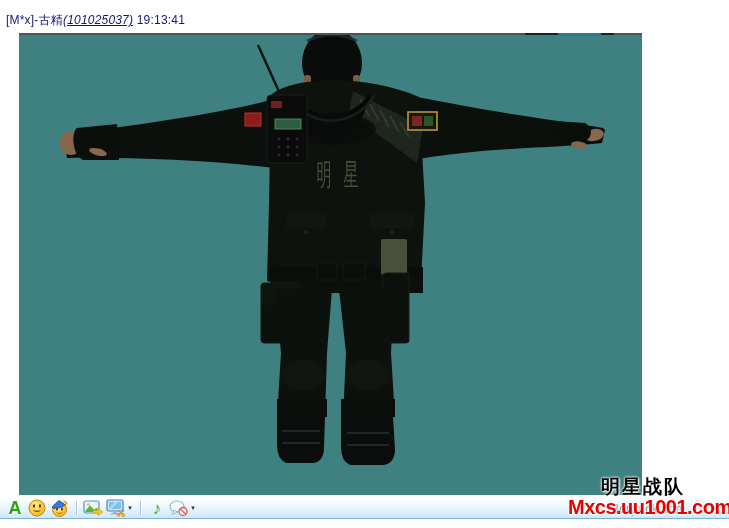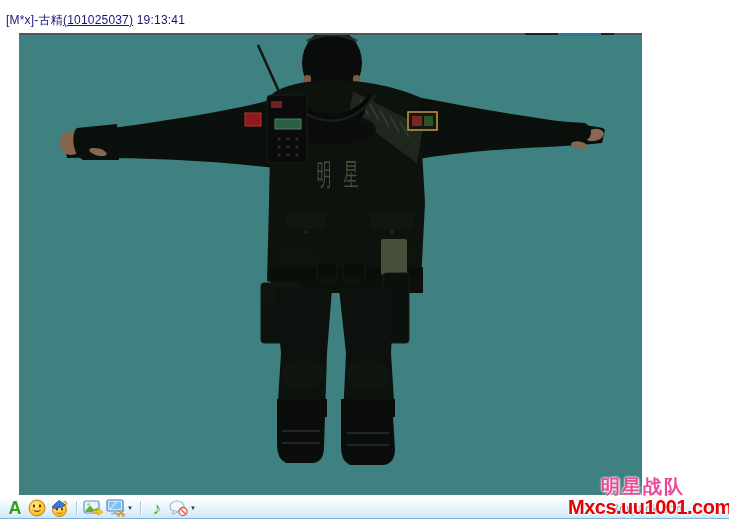--- a/index.html
+++ b/index.html
@@ -1,29 +1,29 @@
 <!DOCTYPE html>
 <html><head>
 <meta charset="utf-8">
 <style>
   html,body{margin:0;padding:0;}
   .screen{position:relative;width:729px;height:528px;background:#ffffff;overflow:hidden;
           font-family:"Liberation Sans","DejaVu Sans",sans-serif;}
   
   .chat-header{position:absolute;left:6px;top:12px;font-size:12px;color:#14147e;white-space:pre;letter-spacing:.2px;}
-  .qq-link{text-decoration:underline;cursor:pointer;}
+  .qq-link{text-decoration:underline;cursor:pointer;font-style:italic;}
   
   .viewer{position:absolute;left:19px;top:33px;width:623px;height:462px;background:#3f8080;overflow:hidden;}
   .border-base{position:absolute;top:0;left:0;width:100%;height:2px;background:#4e5558;}
   .border-dark1{position:absolute;top:0;left:506px;width:33px;height:2px;background:#1d2126;}
   .border-blue{position:absolute;top:0;left:539px;width:43px;height:3px;background:#2878a2;}
   .border-dark2{position:absolute;top:0;left:582px;width:13px;height:2px;background:#1d2126;}
   svg.model{position:absolute;left:0;top:0;display:block;}
   
-  .watermark-team{position:absolute;left:601px;top:474px;font-size:19px;font-weight:bold;color:#ec4899;
+  .watermark-team{position:absolute;left:601px;top:474px;font-size:19px;font-weight:bold;color:#000000;
     letter-spacing:2px;z-index:6;text-shadow:0 0 2px #fff,0 0 3px #fff,1px 1px 2px #fff;font-family:Liberation Mono, monospace;}
   .watermark-faint{position:absolute;left:612px;top:502px;font-size:12px;color:rgba(110,110,110,.85);
     letter-spacing:.5px;z-index:7;}
   .watermark-url{position:absolute;left:568px;top:496px;font-size:20px;font-weight:bold;color:#e60000;
     letter-spacing:-.5px;z-index:8;text-shadow:0 0 2px #fff,0 0 3px #fff,1px 1px 2px #fff;}
   
   .toolbar{position:absolute;left:0;top:498px;width:729px;height:21px;box-sizing:border-box;z-index:5;
     background:linear-gradient(180deg,#ffffff,#eaf5fc 45%,#cfe8f8);
     border-bottom:1px solid #7fb0d6;display:flex;align-items:center;padding-left:5px;}
   .tb-btn{display:flex;align-items:center;justify-content:center;height:19px;min-width:20px;margin-right:2px;cursor:pointer;}

